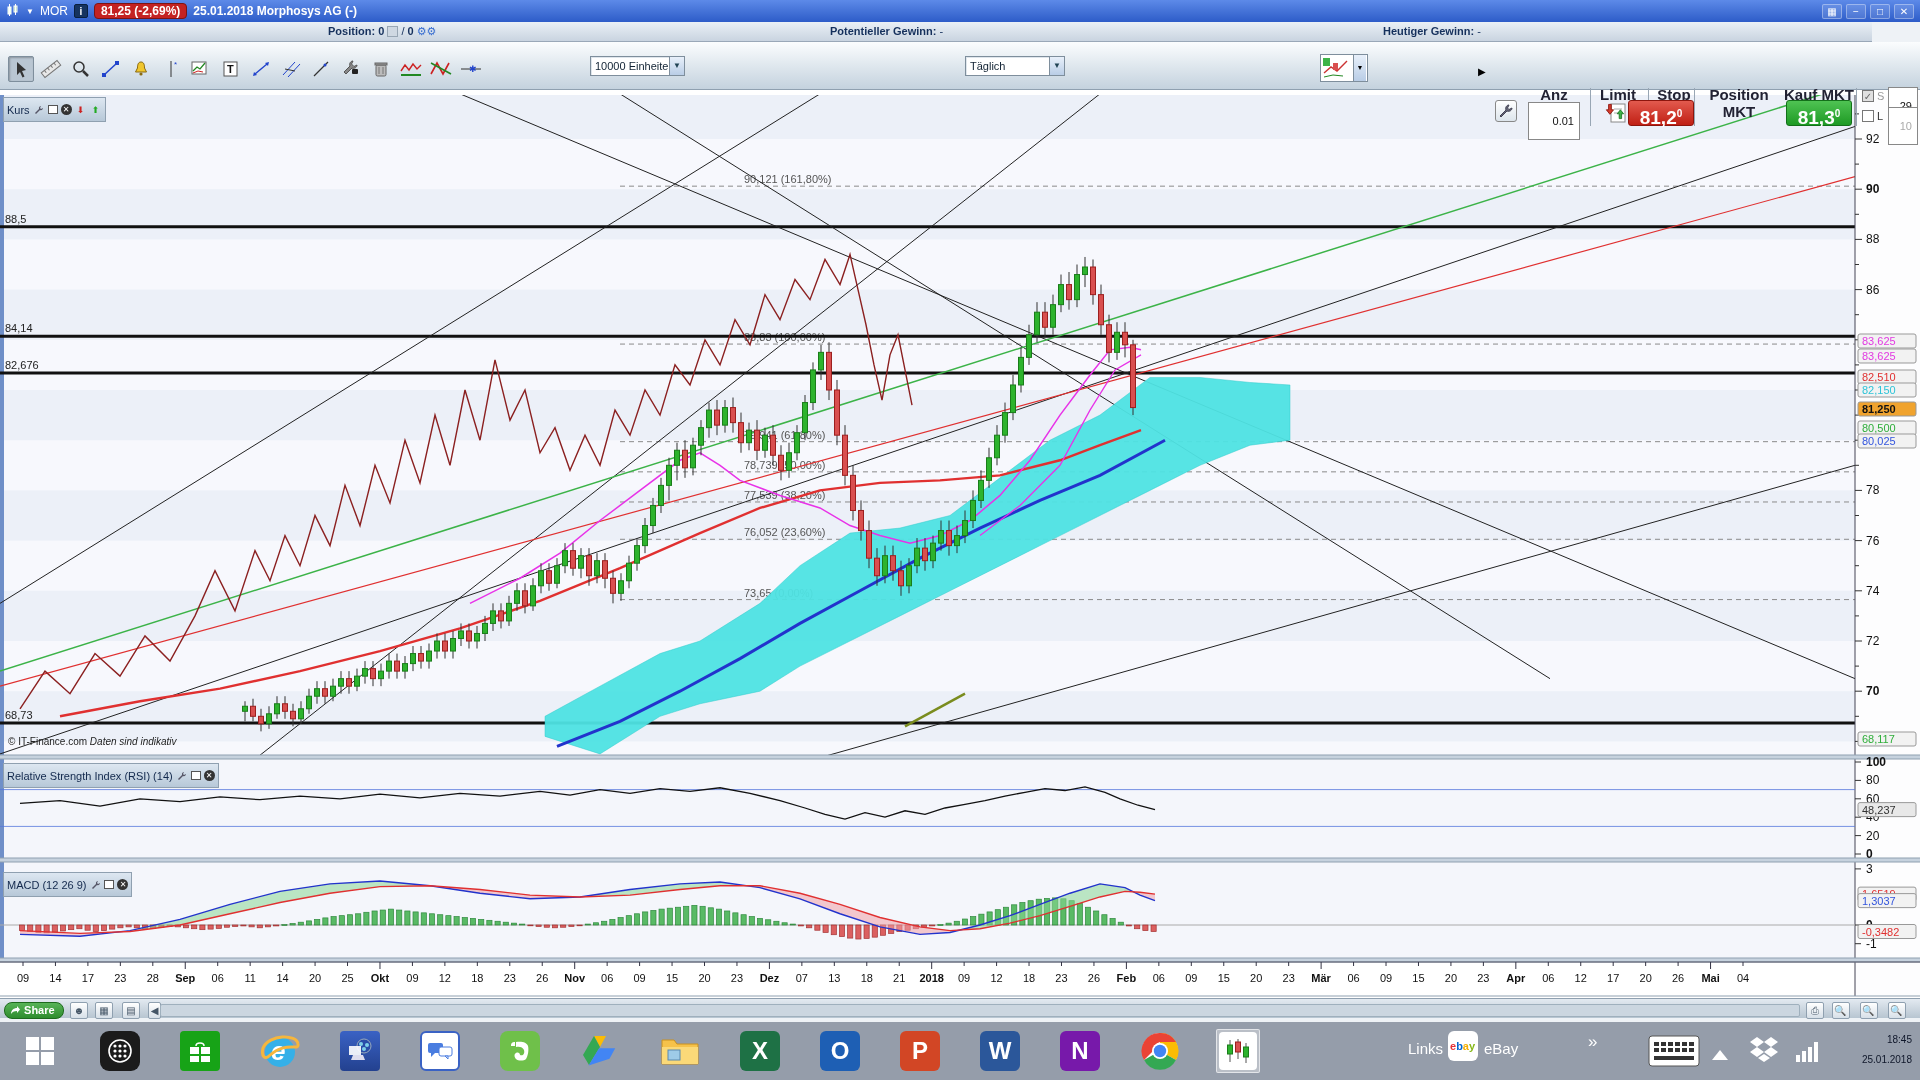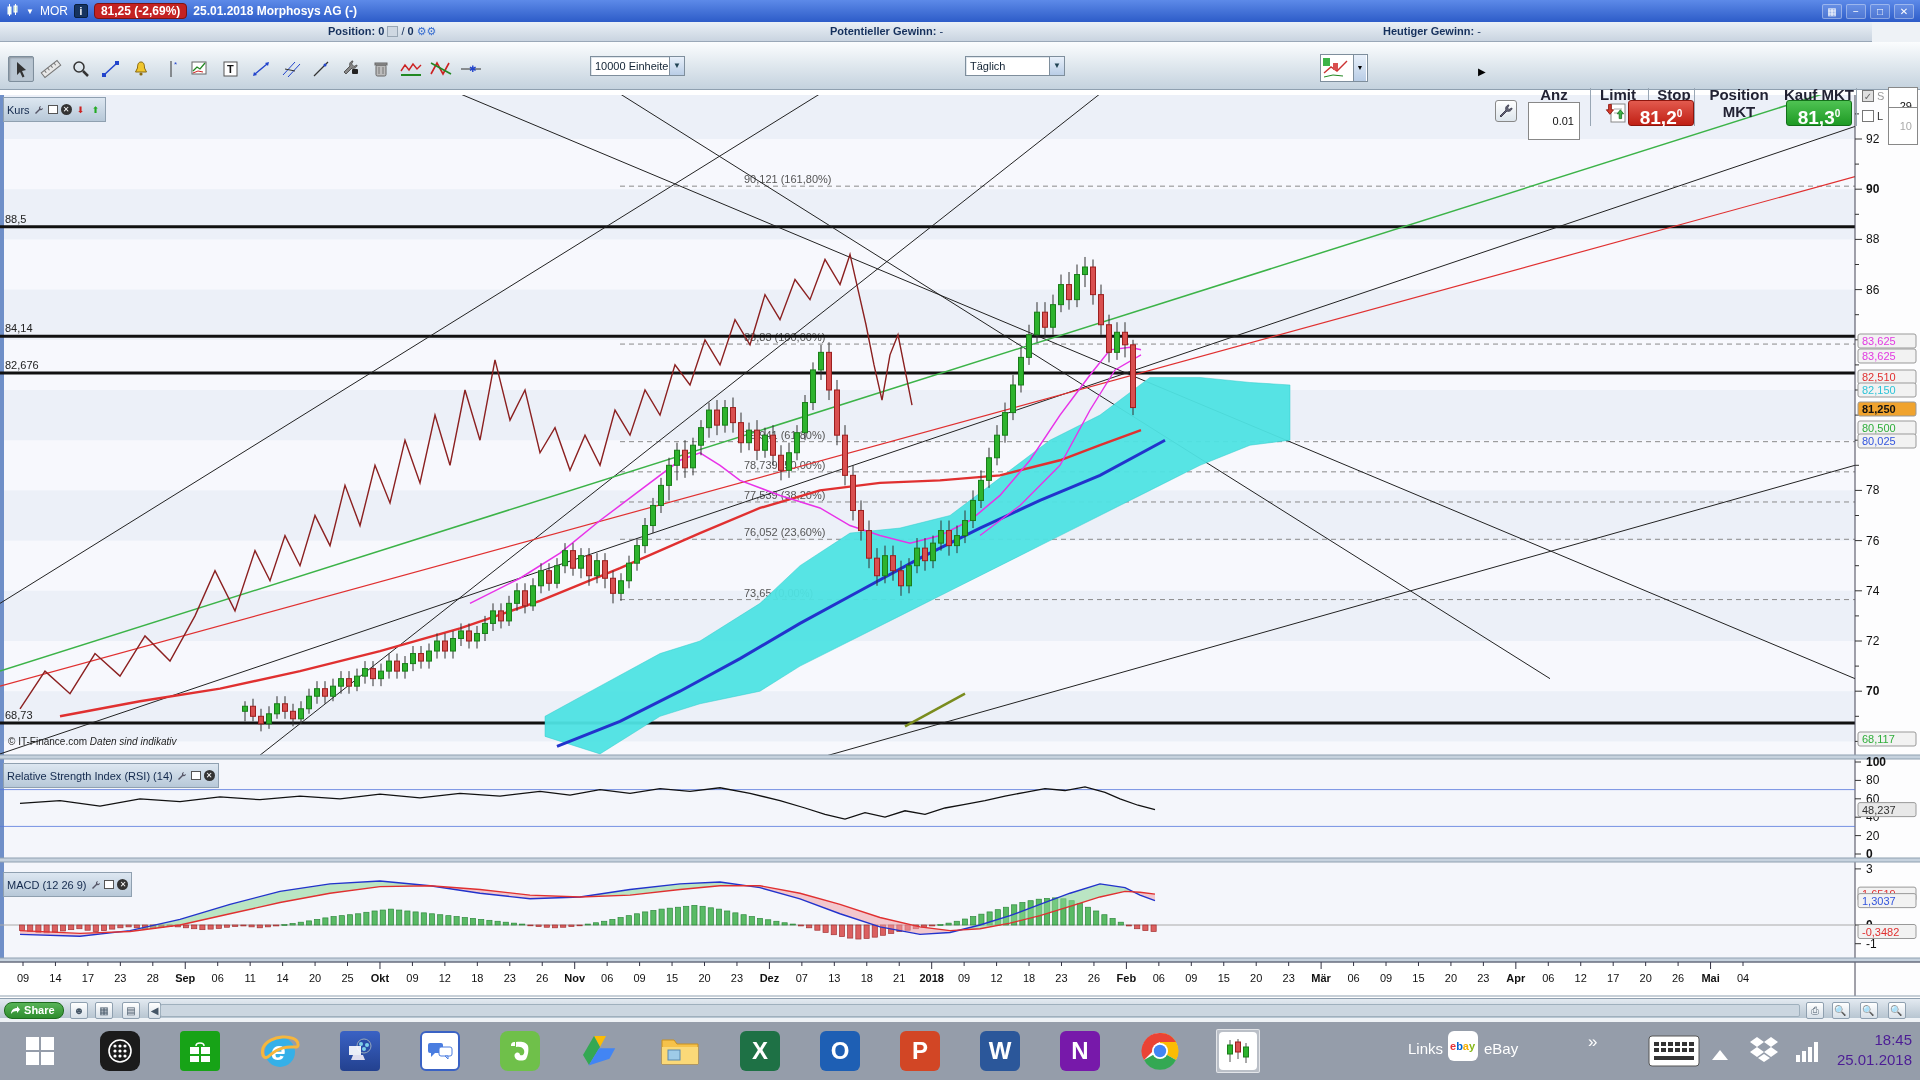--- a/index.html
+++ b/index.html
@@ -46,21 +46,21 @@
   #bottombar{position:absolute;top:998px;left:0;width:1920px;height:20px;background:linear-gradient(#e3eaf1,#b7c5d1);border-top:1px solid #8fa0b0;z-index:30}
   #sharebtn{position:absolute;left:4px;top:3px;height:17px;padding:0 8px 0 4px;background:linear-gradient(#57b357,#2e8d2e);border:1px solid #1d6b1d;border-radius:8px;color:#fff;font-size:11px;font-weight:bold;line-height:15px}
   .bbicon{position:absolute;top:3px;width:18px;height:17px;border:1px solid #8fa0b0;background:linear-gradient(#fff,#d7e0e8);border-radius:2px;font-size:10px;text-align:center;line-height:15px;color:#456}
   #scrolltrack{position:absolute;left:160px;top:5px;width:1640px;height:13px;background:#cbd6e0;border:1px solid #9fb0bd;border-radius:2px}
   
   #taskbar{position:absolute;top:1022px;left:0;width:1920px;height:58px;background:#959daa;z-index:40}
   .tbi{position:absolute;top:7px;width:44px;height:44px;display:flex;align-items:center;justify-content:center}
   .tbi.active{background:rgba(255,255,255,.35);border:1px solid rgba(255,255,255,.6);border-radius:2px}
   .sq{border-radius:6px;display:flex;align-items:center;justify-content:center;color:#fff;font-weight:bold}
   .tbtext{position:absolute;color:#fff;font-size:15px}
-  #clock{position:absolute;right:8px;top:8px;color:#4c1d95;font-size:15px;text-align:right;line-height:20px}
+  #clock{position:absolute;right:8px;top:8px;color:#0f172a;font-size:10px;text-align:right;line-height:20px}
 </style>
 </head>
 <body>
 
 <div id="titlebar">
   <span>
     <svg width="14" height="14">
         <rect x="2" y="4" width="3" height="7" fill="#d9ffd9" stroke="#fff"></rect>
         <line x1="3.5" y1="1" x2="3.5" y2="13" stroke="#fff"></line>
         <rect x="8" y="3" width="3" height="6" fill="#9fd49f" stroke="#fff"></rect>

